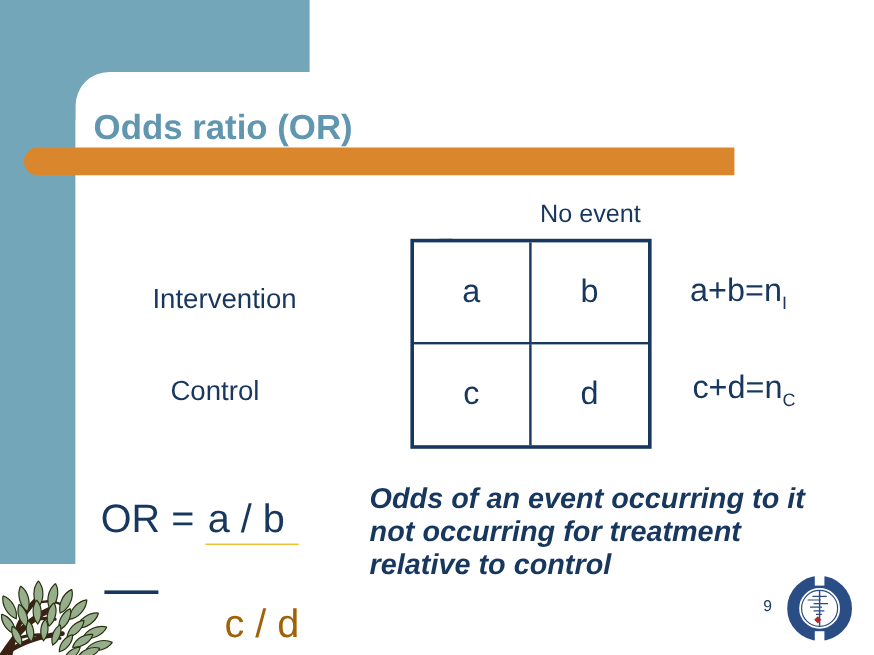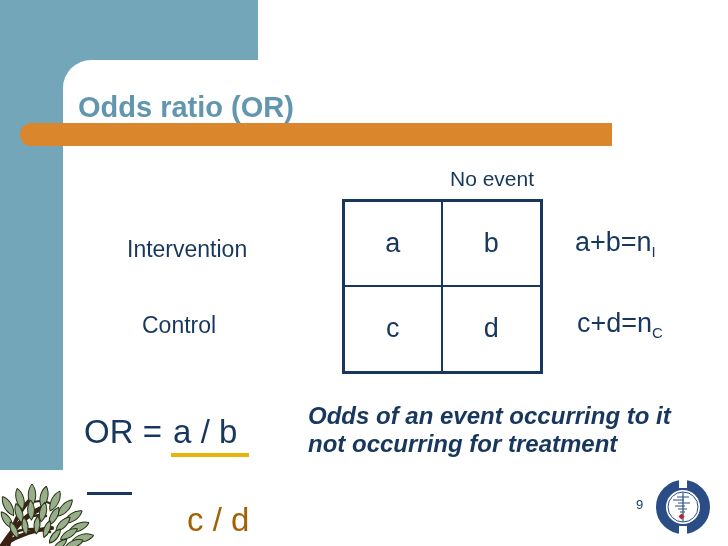--- a/index.html
+++ b/index.html
@@ -30,21 +30,21 @@
   .cell.rc{border-right:2px solid #17375e;}
   .row-label{font-size:23px;color:#17375e;z-index:5;}
   .row-label.intervention{left:127px;top:236px;}
   .row-label.control{left:142px;top:312px;}
   .total{font-size:27px;color:#17375e;z-index:5;}
   .total sub{font-size:15px;}
   .total.t1{left:575px;top:227px;}
   .total.t2{left:577px;top:308px;}
   
   .formula-line1{left:84px;top:413px;font-size:33px;color:#17375e;z-index:6;white-space:nowrap;}
-  .frac-top{border-bottom:4px solid #eab308;padding:0 12px 3px 2px;}
+  .frac-top{border-bottom:1px solid #eab308;padding:0 12px 3px 2px;}
   .frac-dash{left:87px;top:492px;width:45px;height:3px;background:#17375e;z-index:6;}
   .denominator{left:187px;top:501px;font-size:33px;color:#a16207;z-index:6;}
   
   .note{left:308px;top:402px;width:404px;font-size:24px;font-weight:bold;
     font-style:italic;color:#17375e;line-height:1.15;z-index:6;}
   
   .page-num{left:636px;top:497px;font-size:13px;color:#17375e;z-index:6;}
   .logo{left:654px;top:478px;z-index:6;}
   .tree{left:-2px;top:456px;z-index:5;}
 </style>
@@ -74,20 +74,21 @@
 <div class="abs total t1"><span>a+b=n</span><sub>I</sub></div>
 <div class="abs total t2"><span>c+d=n</span><sub>C</sub></div>
 
 <div class="abs formula-line1"><span>OR = </span><span class="frac-top">a / b</span></div>
 <div class="abs frac-dash"></div>
 <div class="abs denominator">c / d</div>
 
 <div class="abs note">
   <div>Odds of an event occurring to it</div>
   <div>not occurring for treatment</div>
+  <div>relative to control</div>
 </div>
 
 <div class="abs page-num">9</div>
 
 <div class="abs logo">
   <svg width="58" height="58" viewBox="0 0 58 58">
     <circle cx="29" cy="29" r="22" fill="none" stroke="#2b4d86" stroke-width="10"></circle>
     <rect x="25" y="0" width="8" height="10" fill="#ffffff"></rect>
     <rect x="25" y="48" width="8" height="10" fill="#ffffff"></rect>
     <circle cx="29" cy="29" r="15" fill="#ffffff" stroke="#2b4d86" stroke-width="1"></circle>

